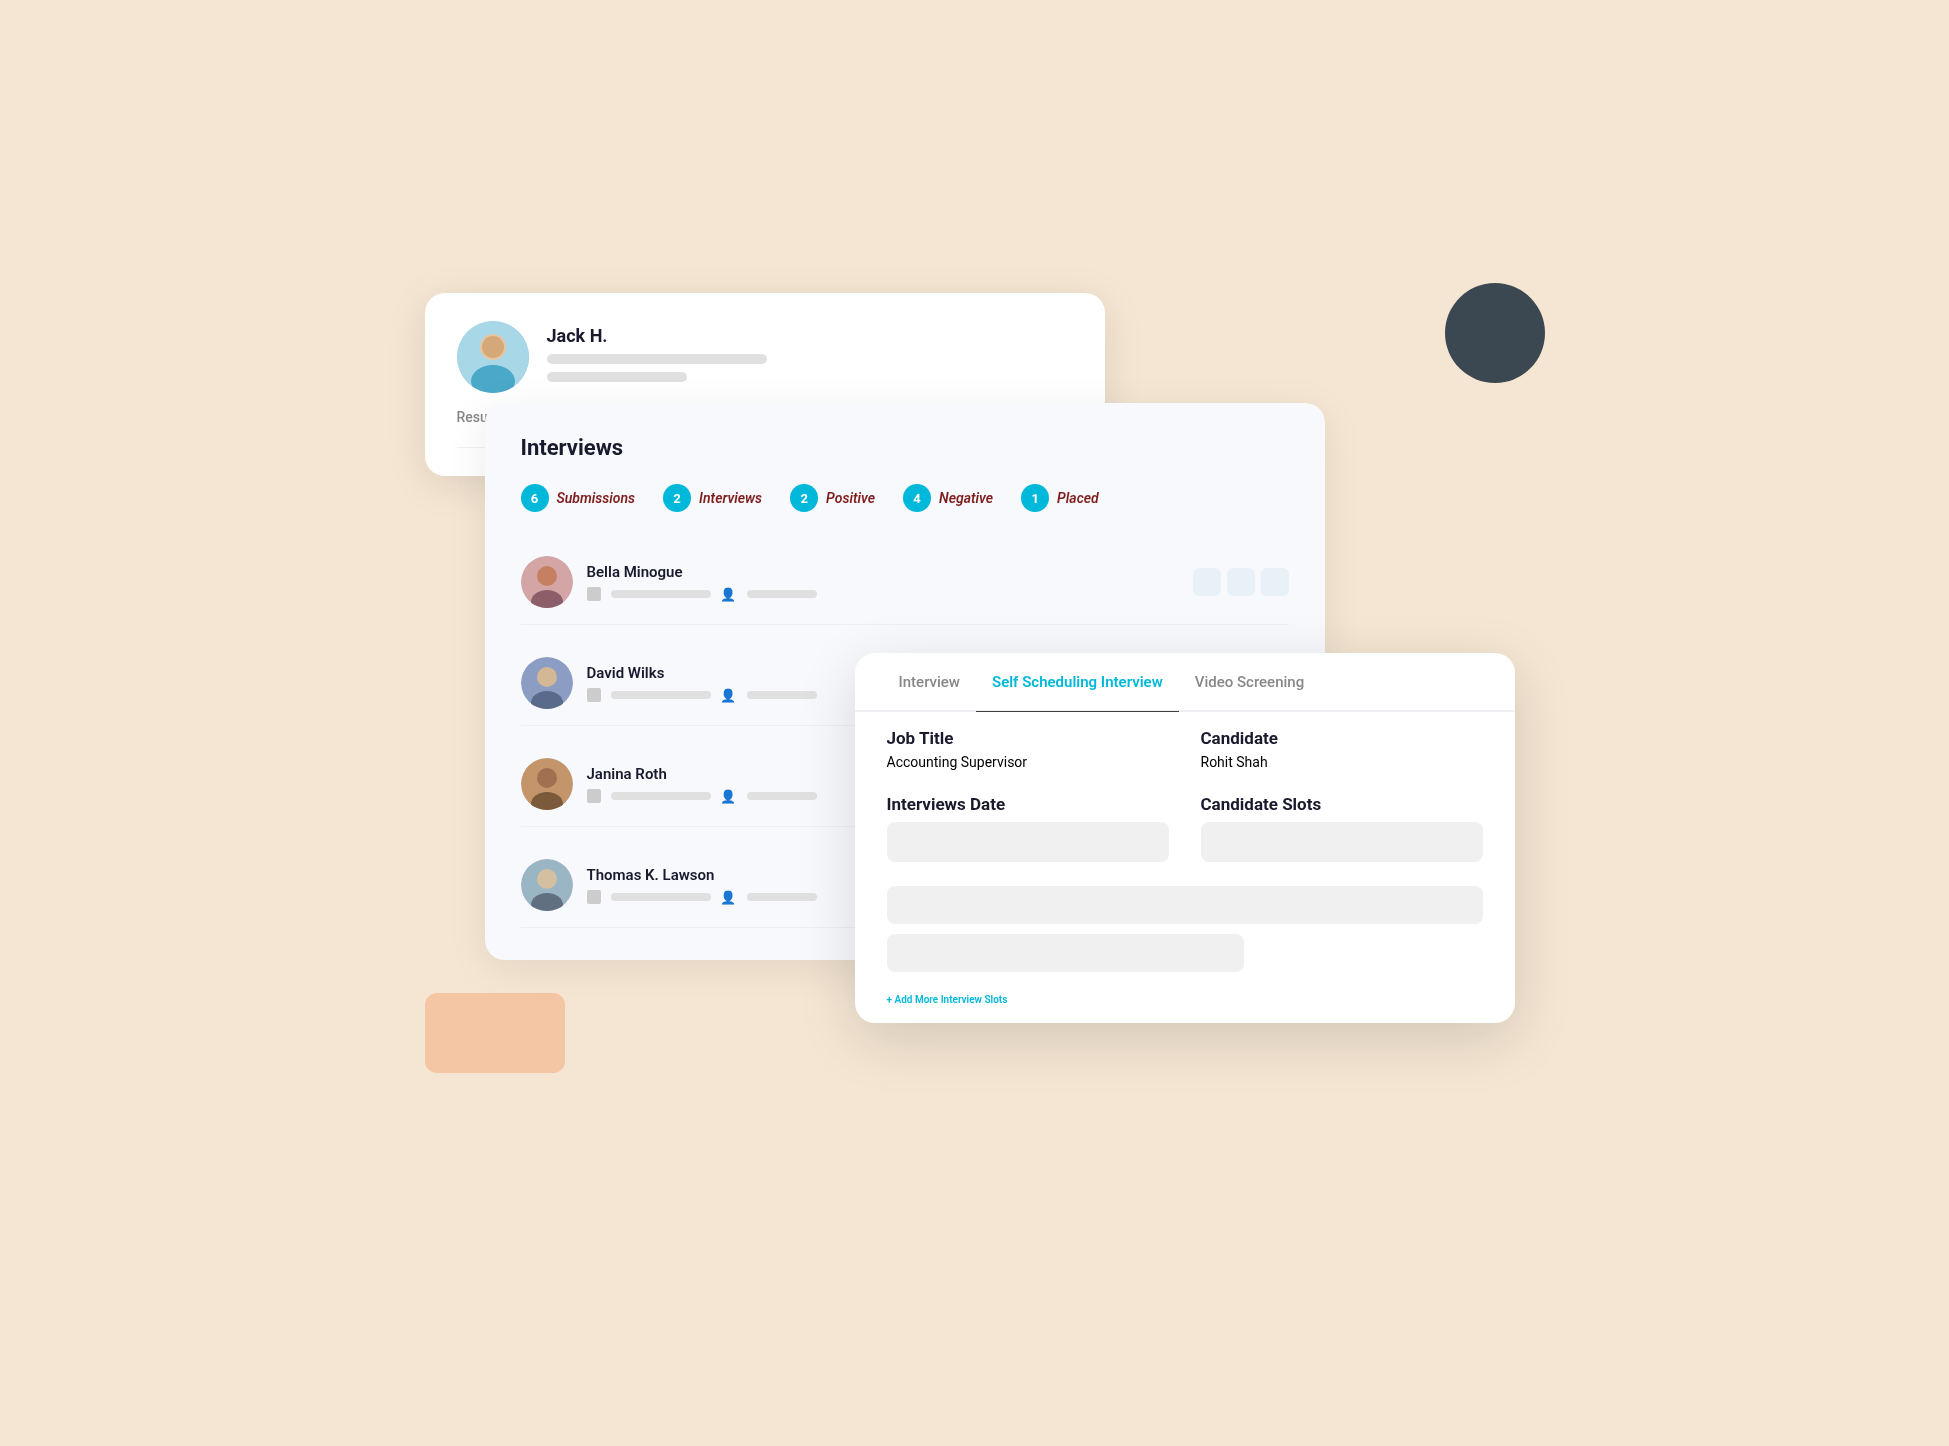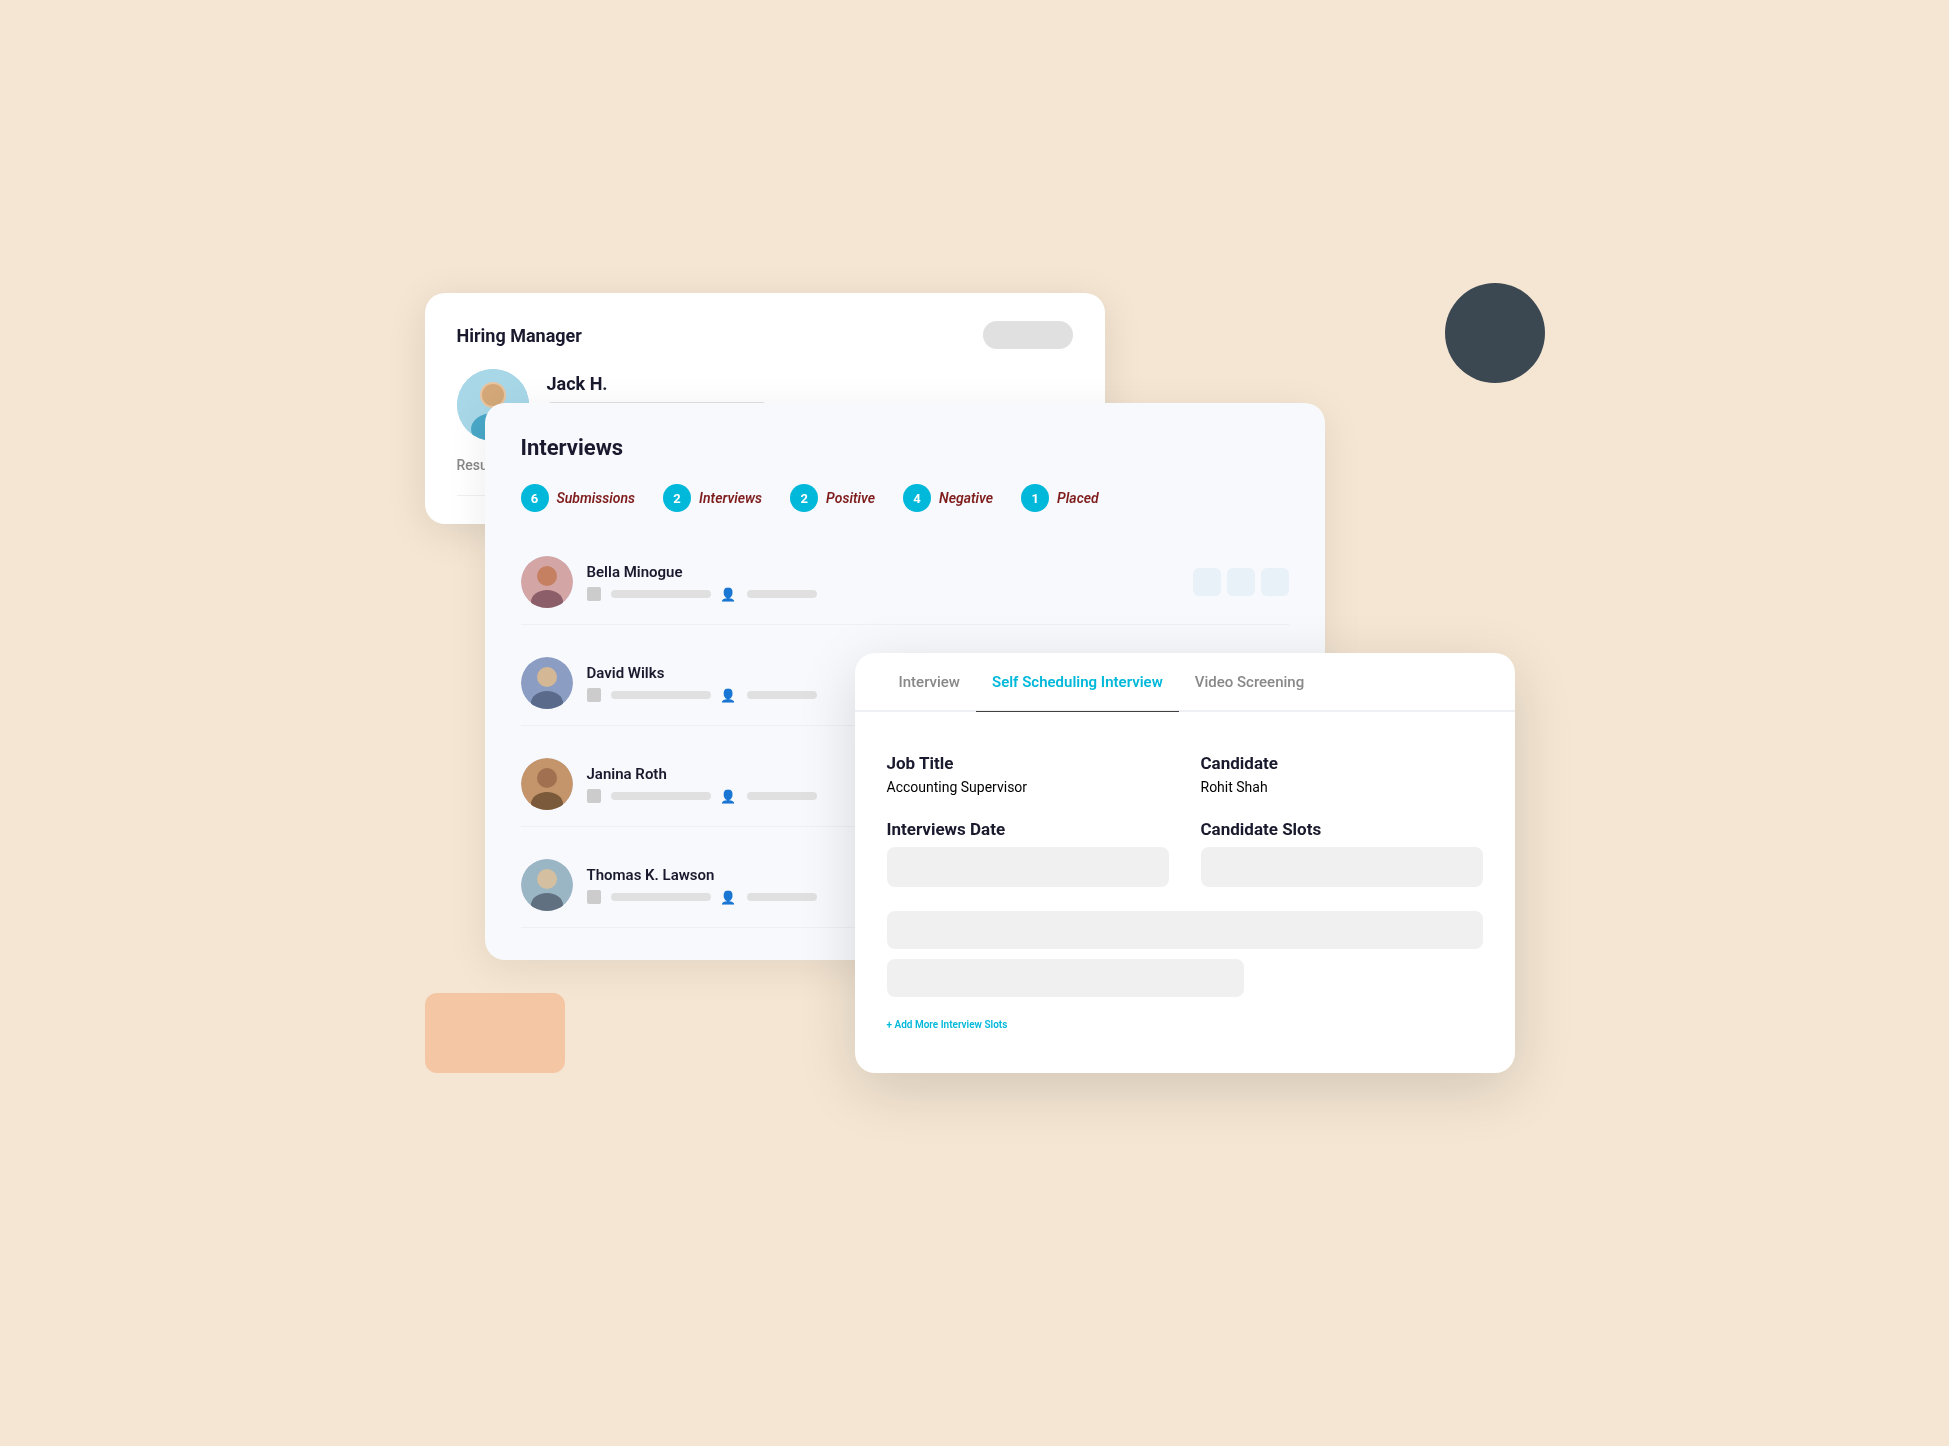--- a/index.html
+++ b/index.html
@@ -280,21 +280,21 @@
       margin-bottom: -2px;
     }
 
     .sched-tab.active {
       color: #00b8d9;
       font-weight: 600;
       border-bottom: 1px solid #404040;
     }
 
     .scheduling-body {
-      padding: 41px 32px;
+      padding: 16px 32px;
     }
 
     .form-grid {
       display: grid;
       grid-template-columns: 1fr 1fr;
       gap: 24px 32px;
       margin-bottom: 24px;
     }
 
     .form-field label {
@@ -384,24 +384,20 @@
   </style>
 </head>
 <body>
 
 <div class="scene">
 
   <div class="circle-dark"></div>
   <div class="blob-orange"></div>
 
   <div class="hiring-manager-card">
-    <div class="hm-header">
-      <span class="hm-title">Hiring Manager</span>
-      <div class="hm-badge"></div>
-    </div>
     <div class="hm-profile">
       <div class="hm-avatar face-jack">
         <div class="avatar-placeholder">
           <svg viewBox="0 0 72 72" xmlns="http://www.w3.org/2000/svg">
             <circle cx="36" cy="36" r="36" fill="#a8d8e8"></circle>
             <circle cx="36" cy="26" r="13" fill="#e8c4a0"></circle>
             <ellipse cx="36" cy="60" rx="22" ry="16" fill="#4aa8c8"></ellipse>
             <circle cx="36" cy="26" r="11" fill="#d4a878"></circle>
           </svg>
         </div>

